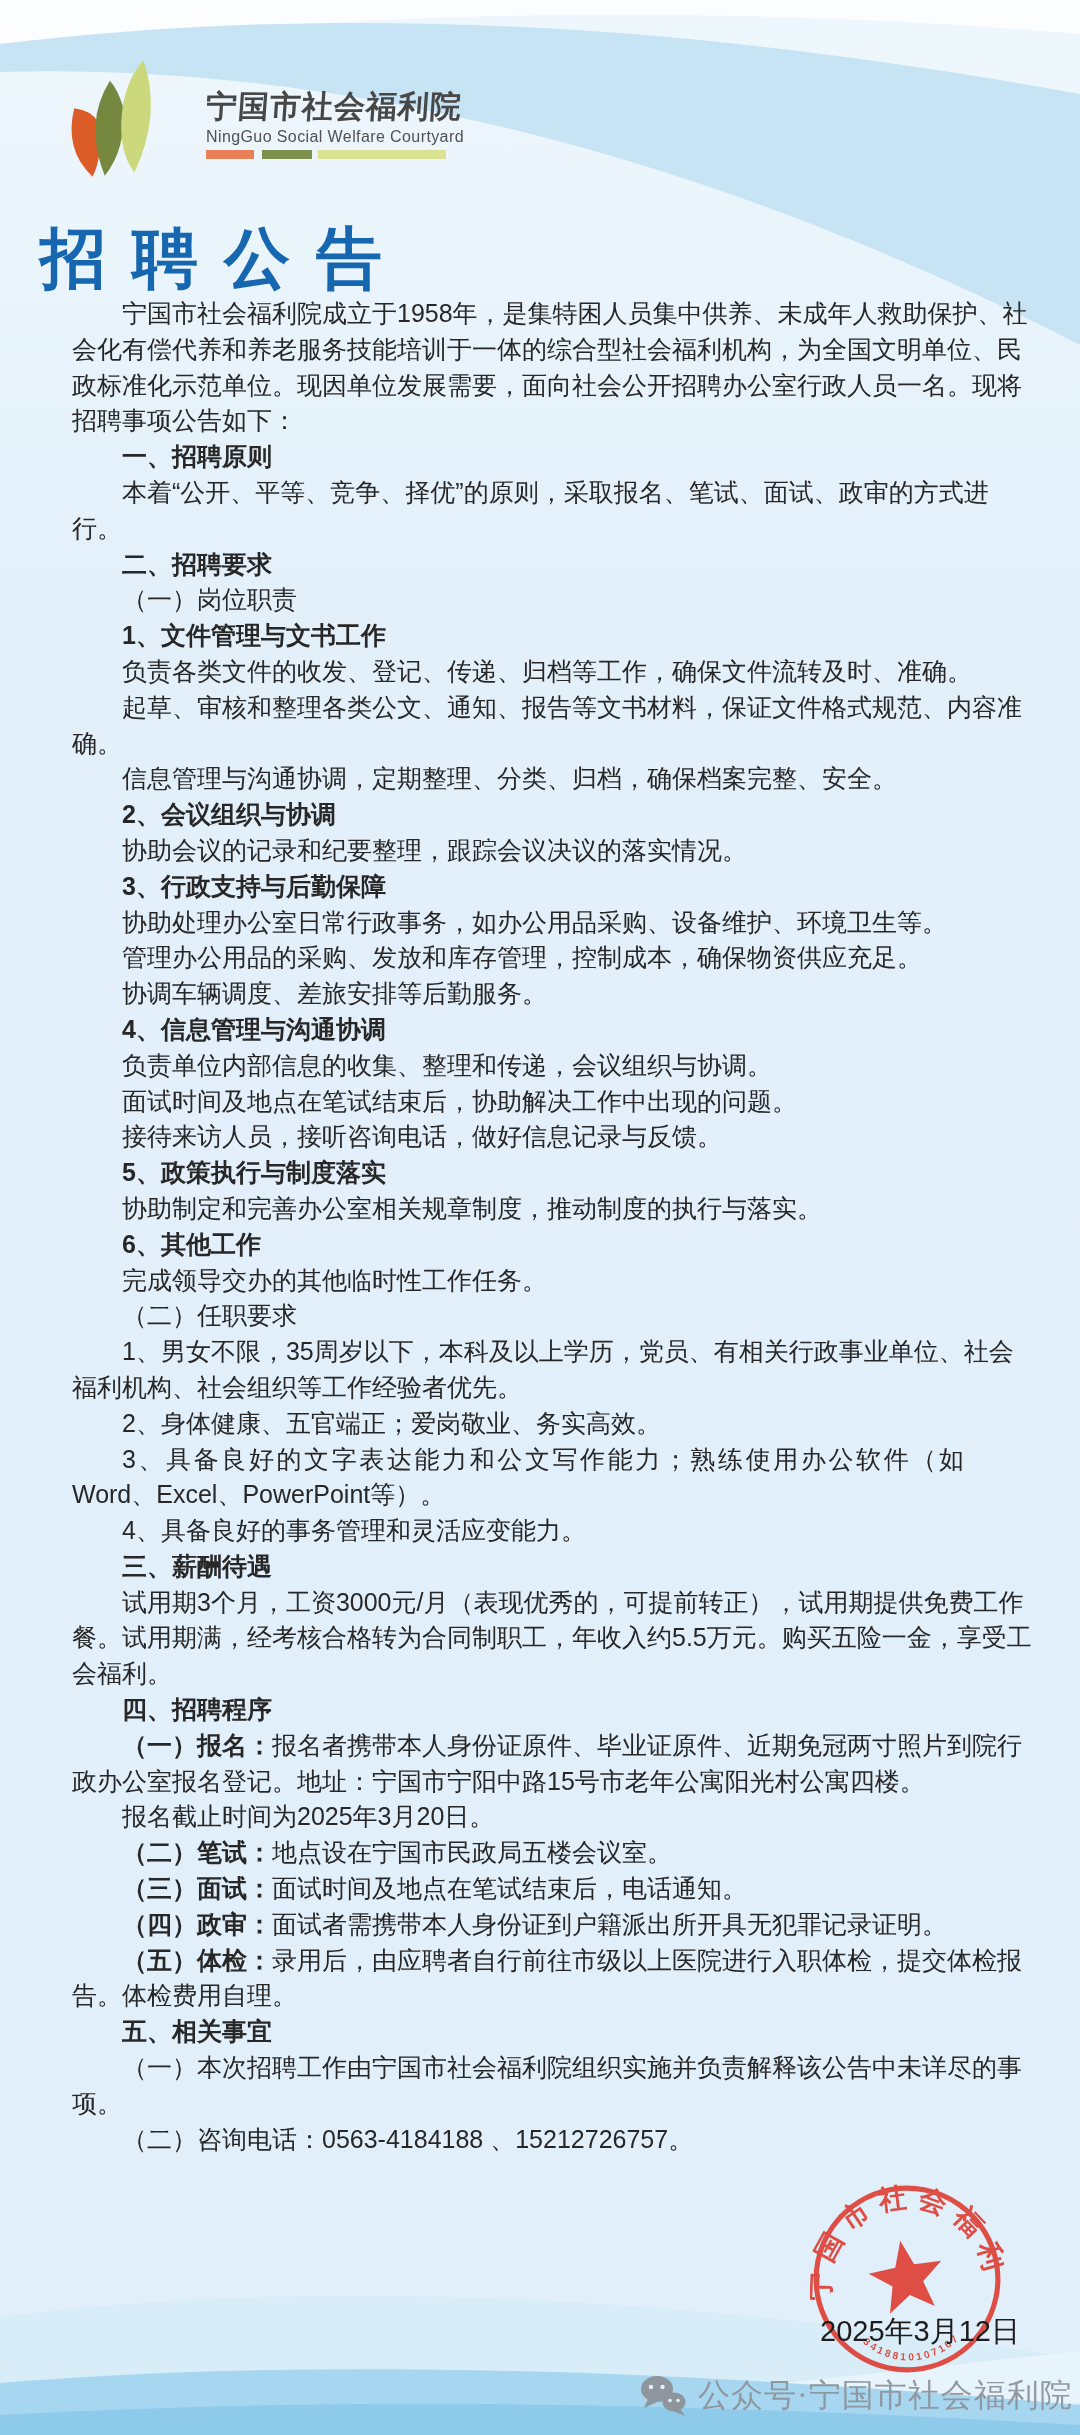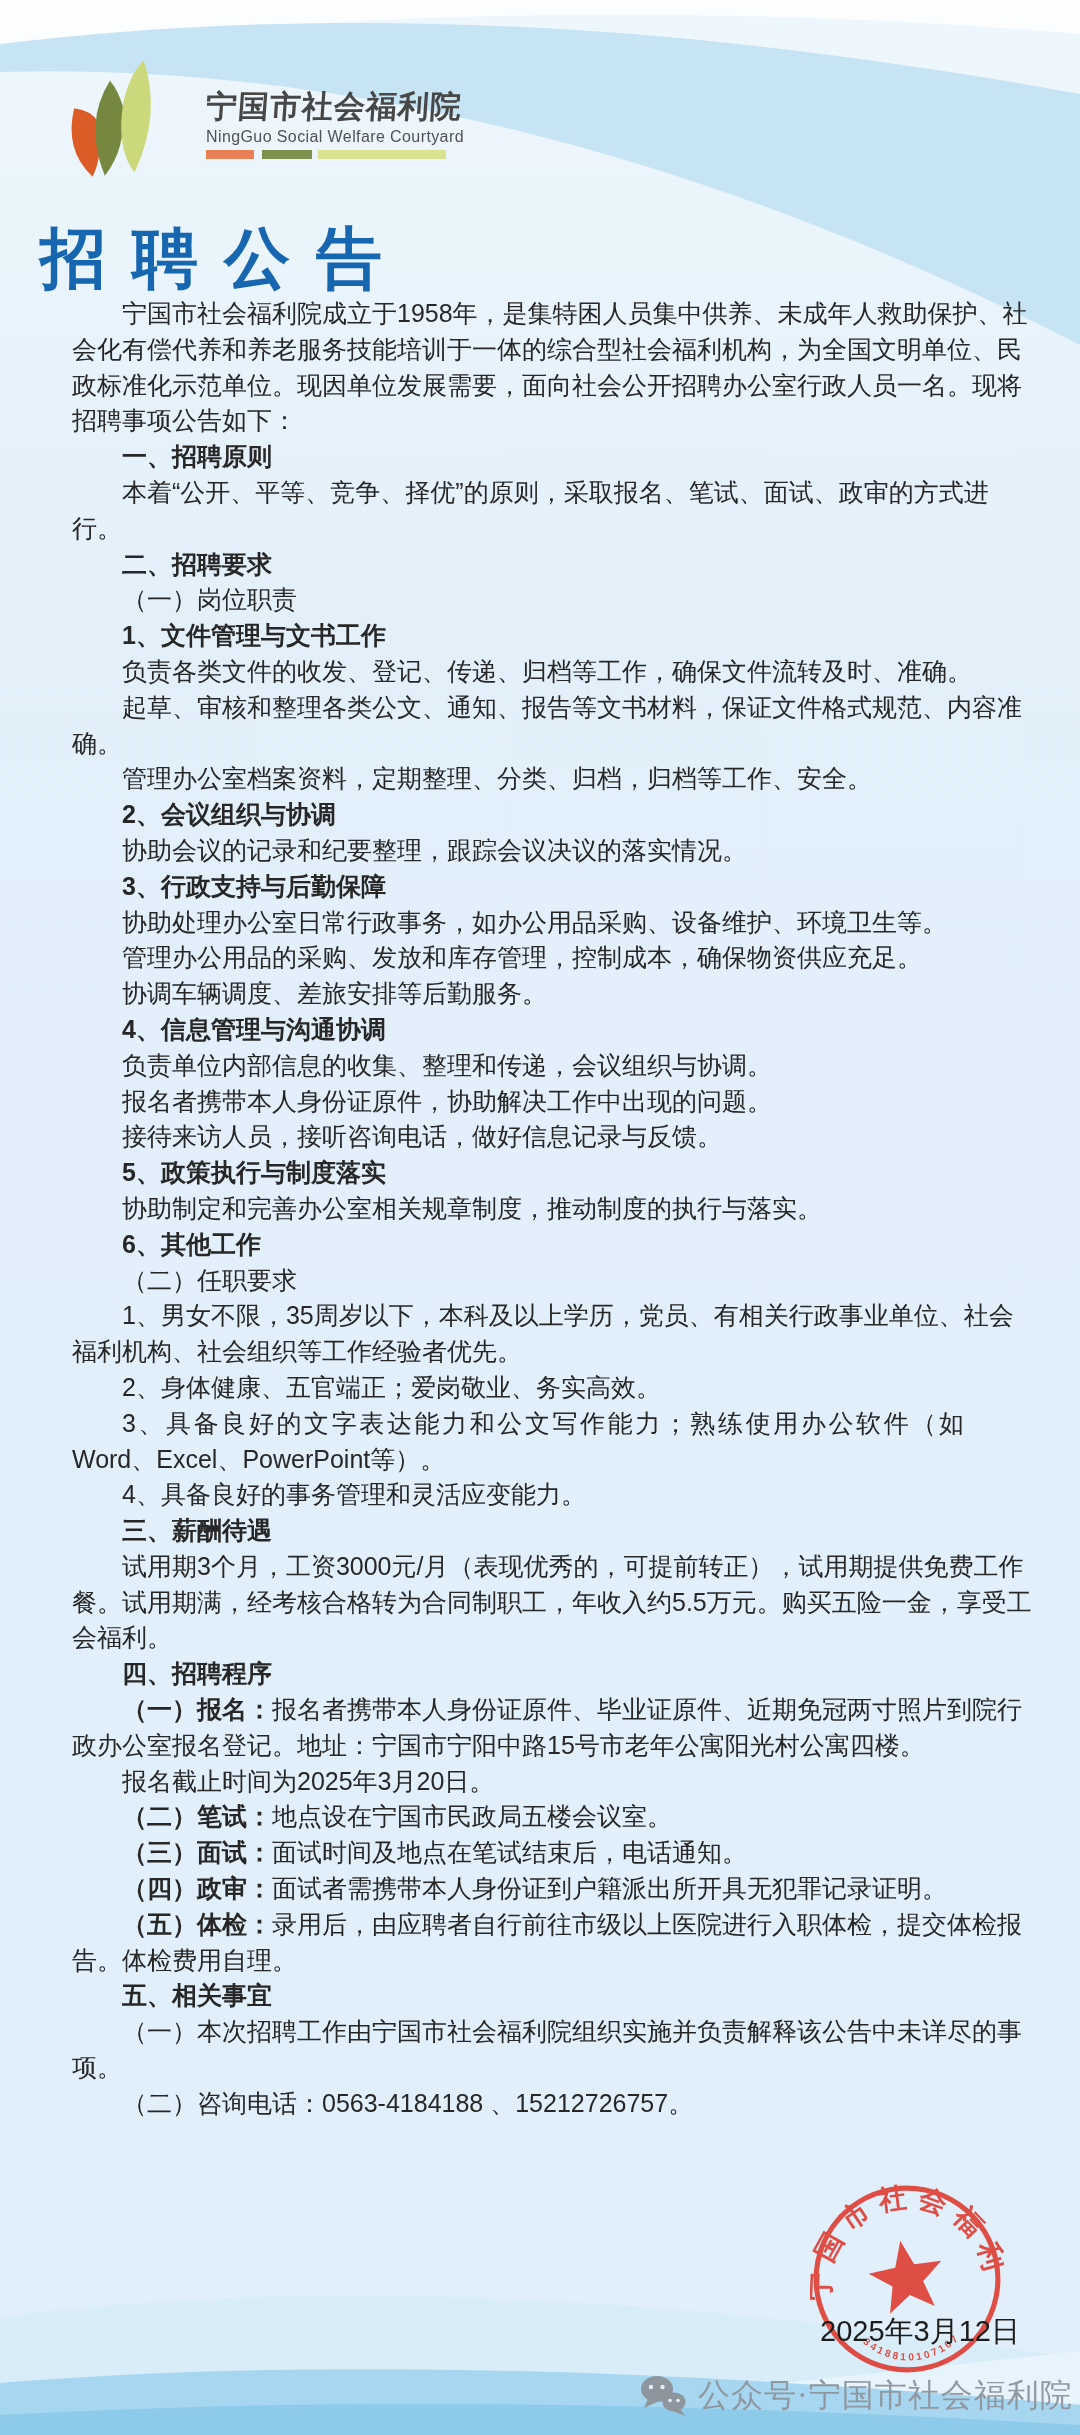--- a/index.html
+++ b/index.html
@@ -90,34 +90,35 @@
       <div class="ln f">招聘事项公告如下：</div>
       <div class="ln h">一、招聘原则</div>
       <div class="ln i">本着“公开、平等、竞争、择优”的原则，采取报名、笔试、面试、政审的方式进</div>
       <div class="ln f">行。</div>
       <div class="ln h">二、招聘要求</div>
       <div class="ln i">（一）岗位职责</div>
       <div class="ln h">1、文件管理与文书工作</div>
       <div class="ln i">负责各类文件的收发、登记、传递、归档等工作，确保文件流转及时、准确。</div>
       <div class="ln i">起草、审核和整理各类公文、通知、报告等文书材料，保证文件格式规范、内容准</div>
       <div class="ln f">确。</div>
-      <div class="ln i">管理办公室档案资料，定期整理、分类、归档，归档等工作、安全。</div>
+      <div class="ln i">信息管理与沟通协调，定期整理、分类、归档，确保档案完整、安全。</div>
       <div class="ln h">2、会议组织与协调</div>
       <div class="ln i">协助会议的记录和纪要整理，跟踪会议决议的落实情况。</div>
       <div class="ln h">3、行政支持与后勤保障</div>
       <div class="ln i">协助处理办公室日常行政事务，如办公用品采购、设备维护、环境卫生等。</div>
       <div class="ln i">管理办公用品的采购、发放和库存管理，控制成本，确保物资供应充足。</div>
       <div class="ln i">协调车辆调度、差旅安排等后勤服务。</div>
       <div class="ln h">4、信息管理与沟通协调</div>
       <div class="ln i">负责单位内部信息的收集、整理和传递，会议组织与协调。</div>
-      <div class="ln i">报名者携带本人身份证原件，协助解决工作中出现的问题。</div>
+      <div class="ln i">面试时间及地点在笔试结束后，协助解决工作中出现的问题。</div>
       <div class="ln i">接待来访人员，接听咨询电话，做好信息记录与反馈。</div>
       <div class="ln h">5、政策执行与制度落实</div>
       <div class="ln i">协助制定和完善办公室相关规章制度，推动制度的执行与落实。</div>
       <div class="ln h">6、其他工作</div>
+      <div class="ln i">完成领导交办的其他临时性工作任务。</div>
       <div class="ln i">（二）任职要求</div>
       <div class="ln i">1、男女不限，35周岁以下，本科及以上学历，党员、有相关行政事业单位、社会</div>
       <div class="ln f">福利机构、社会组织等工作经验者优先。</div>
       <div class="ln i">2、身体健康、五官端正；爱岗敬业、务实高效。</div>
       <div class="ln i sp">3、具备良好的文字表达能力和公文写作能力；熟练使用办公软件（如</div>
       <div class="ln f">Word、Excel、PowerPoint等）。</div>
       <div class="ln i">4、具备良好的事务管理和灵活应变能力。</div>
       <div class="ln h">三、薪酬待遇</div>
       <div class="ln i">试用期3个月，工资3000元/月（表现优秀的，可提前转正），试用期提供免费工作</div>
       <div class="ln f">餐。试用期满，经考核合格转为合同制职工，年收入约5.5万元。购买五险一金，享受工</div>

